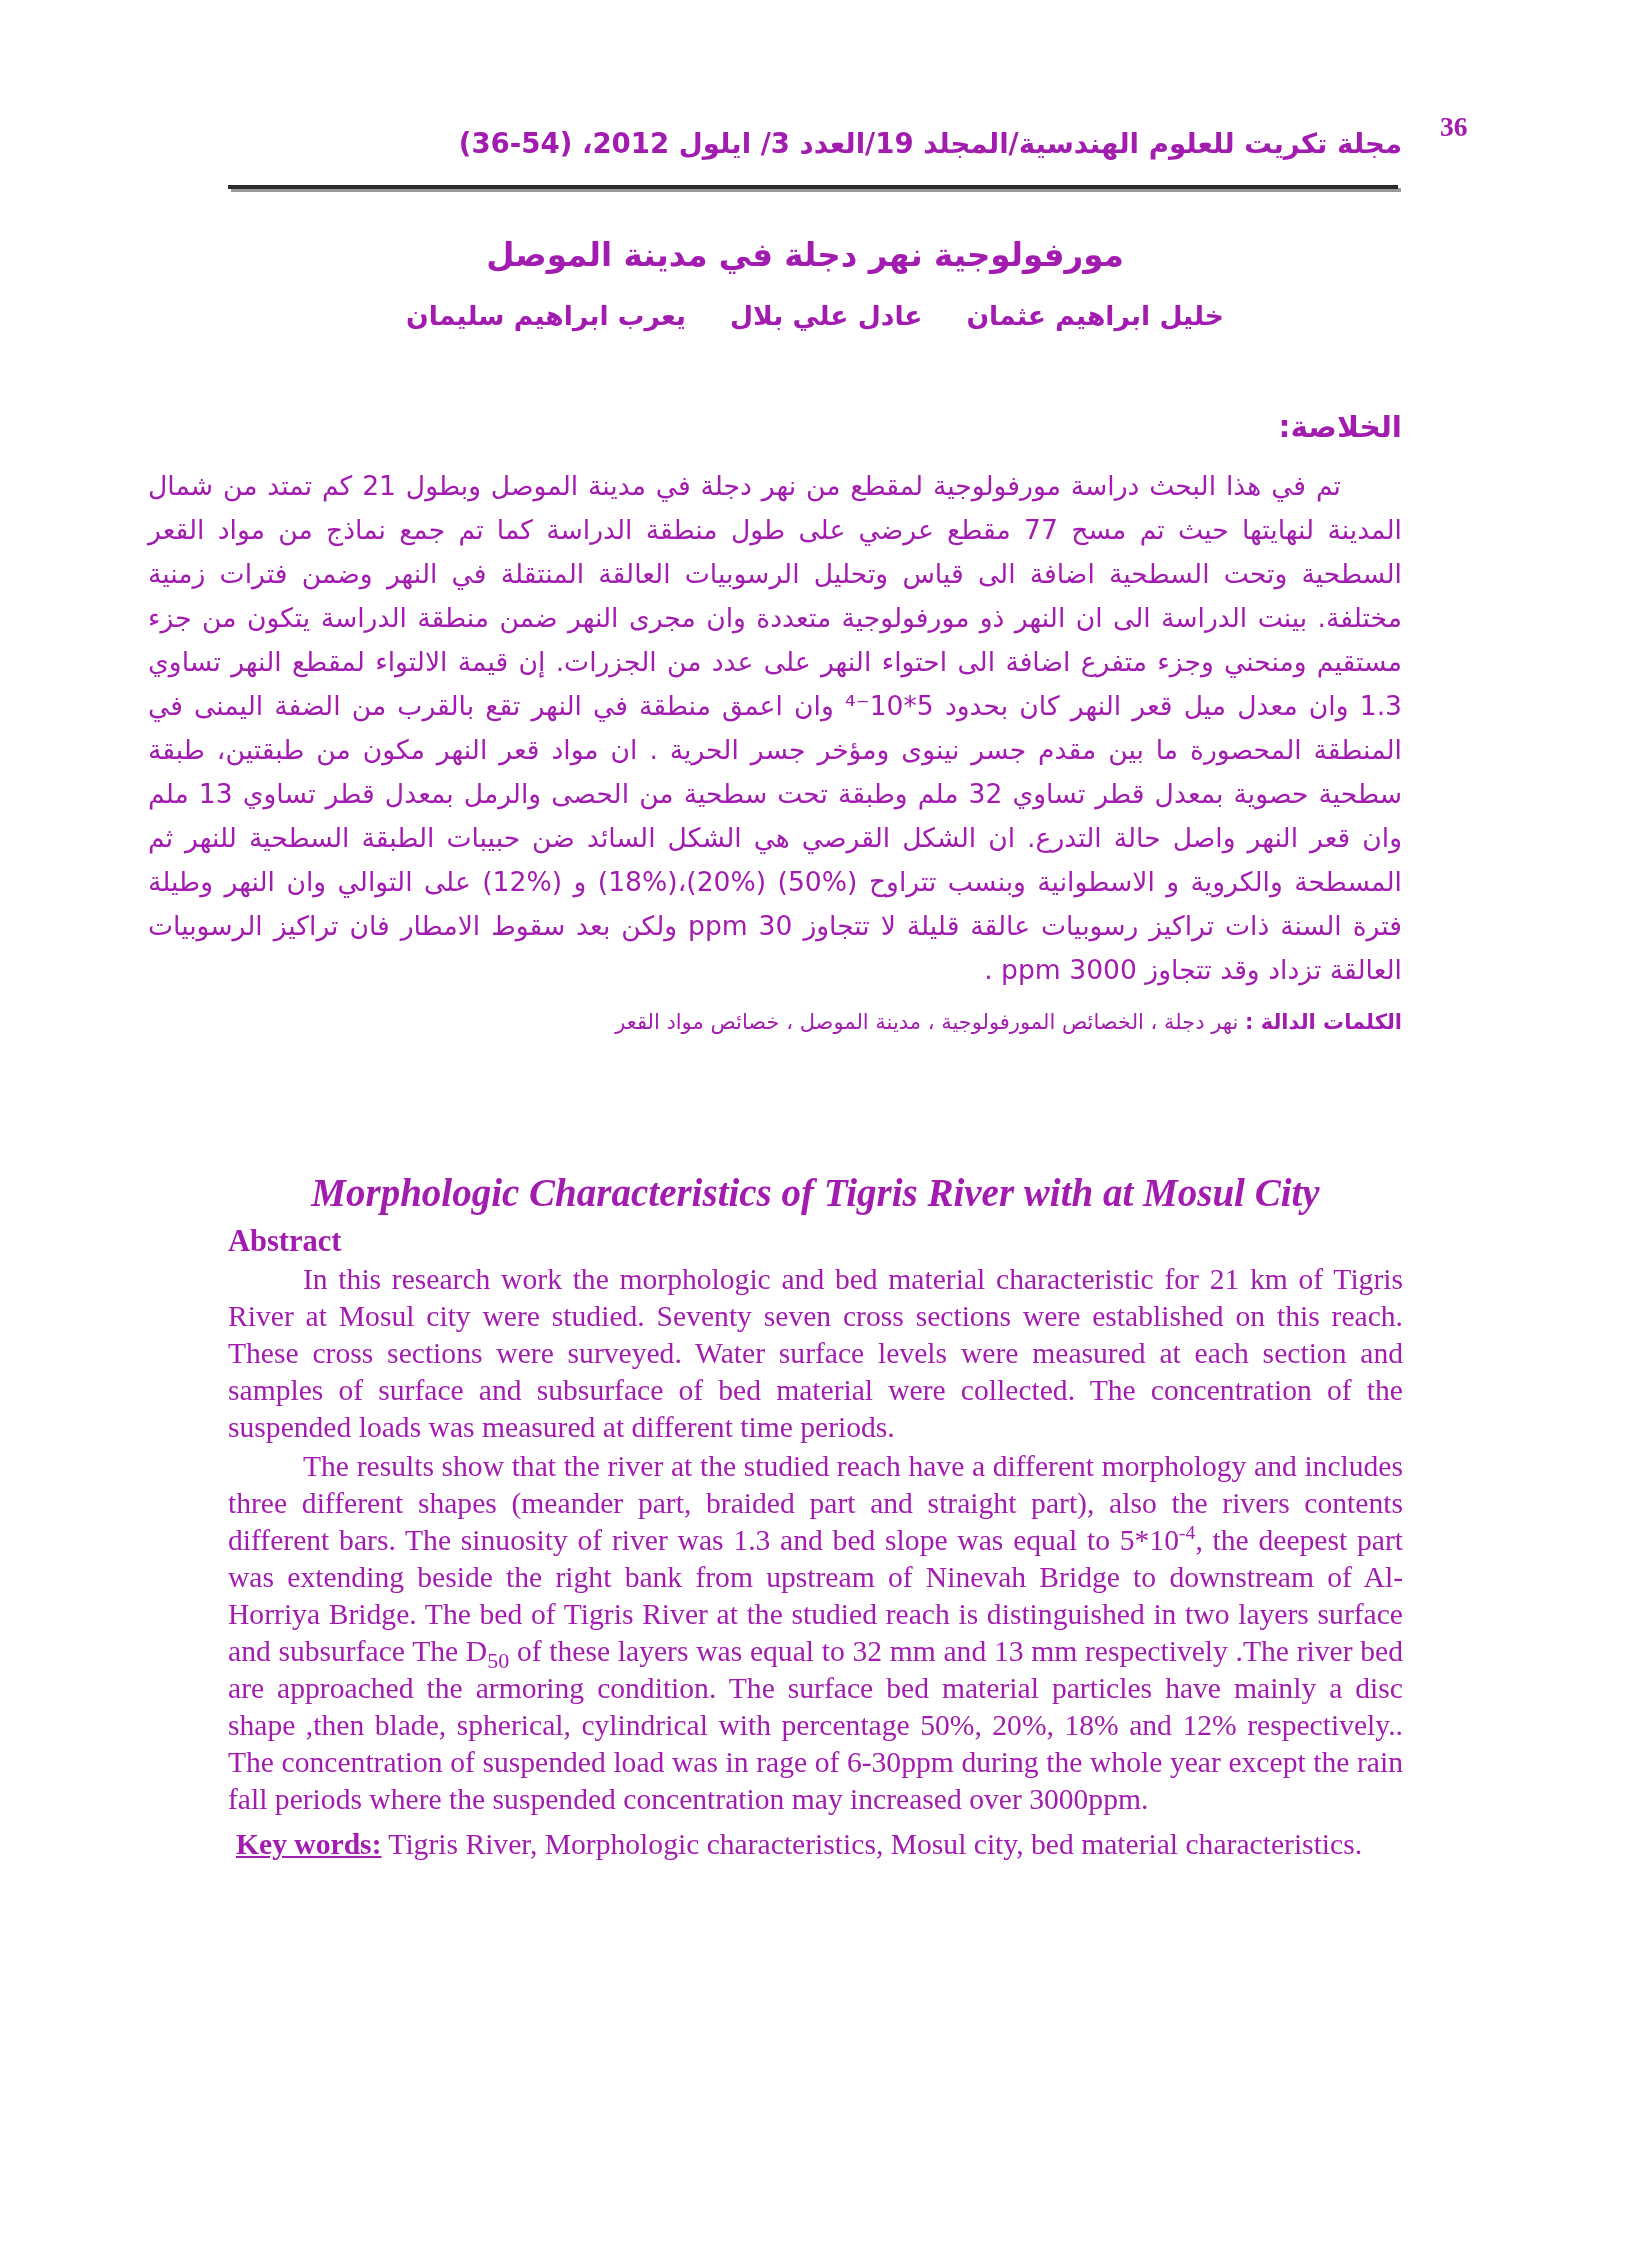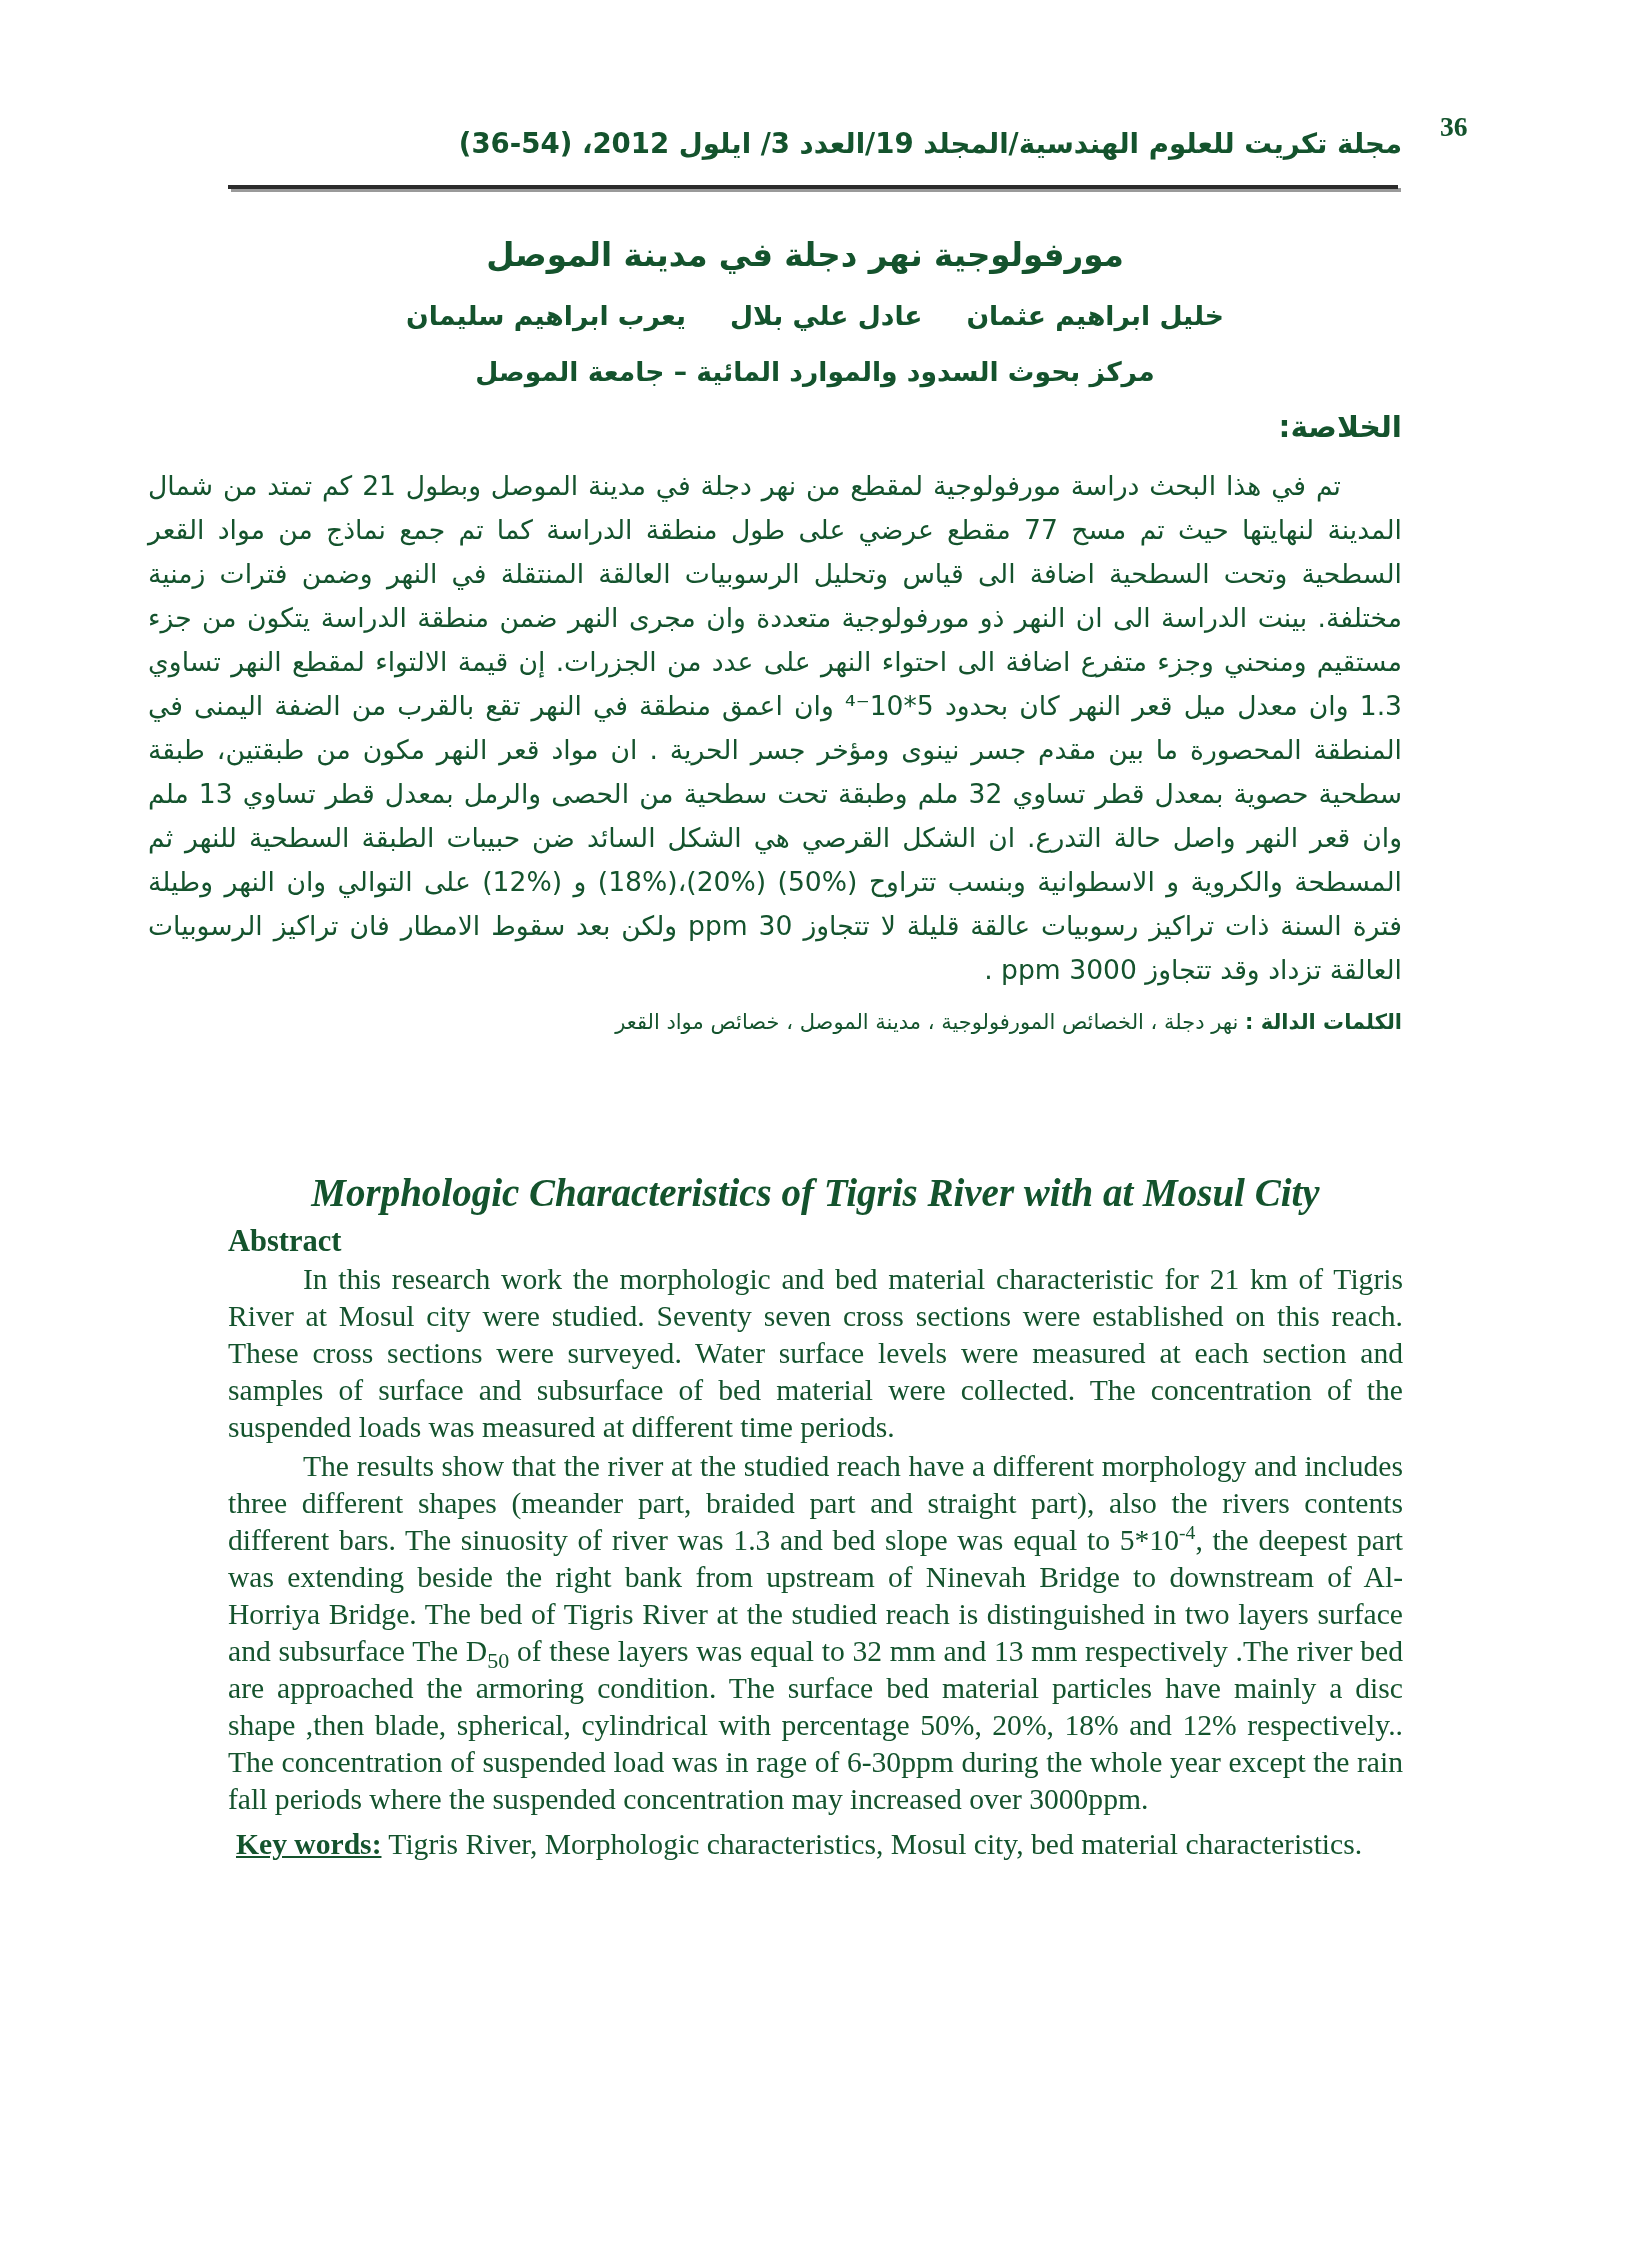--- a/index.html
+++ b/index.html
@@ -2,21 +2,21 @@
 <html lang="en"><head>
 <meta charset="utf-8">
 <style>
   html,body{margin:0;padding:0;background:#e8e8e8;}
   .page{
     position:relative;
     width:1629px;height:2258px;
     margin:0 auto;
     background:#ffffff;
     overflow:hidden;
-    color:#14532d;
+    color:#a21caf;
     font-family:"Liberation Serif", serif;
   }
   
   .page-number{
     position:absolute;top:110px;left:1440px;
     font:bold 27.6px/1.2 "Liberation Serif", serif;
   }
   .journal-line{
     position:absolute;top:126px;left:228px;width:1174px;
     direction:rtl;text-align:right;
@@ -109,21 +109,20 @@
   <div class="header-rule"></div>
 
   <div class="ar-title" dir="rtl">مورفولوجية نهر دجلة في مدينة الموصل</div>
 
   <div class="authors-row" dir="rtl">
     <span>خليل ابراهيم عثمان</span>
     <span>عادل علي بلال</span>
     <span>يعرب ابراهيم سليمان</span>
   </div>
 
-  <div class="affiliation" dir="rtl">مركز بحوث السدود والموارد المائية – جامعة الموصل</div>
 
   <div class="ar-abstract" dir="rtl">
     <p class="ar-abstract-heading">الخلاصة:</p>
     <p class="ar-abstract-body">تم في هذا البحث دراسة مورفولوجية لمقطع من نهر دجلة في مدينة الموصل وبطول 21 كم تمتد من شمال المدينة لنهايتها حيث تم مسح 77 مقطع عرضي على طول منطقة الدراسة كما تم جمع نماذج من مواد القعر السطحية وتحت السطحية اضافة الى قياس وتحليل الرسوبيات العالقة المنتقلة في النهر وضمن فترات زمنية مختلفة. بينت الدراسة الى ان النهر ذو مورفولوجية متعددة وان مجرى النهر ضمن منطقة الدراسة يتكون من جزء مستقيم ومنحني وجزء متفرع اضافة الى احتواء النهر على عدد من الجزرات. إن قيمة الالتواء لمقطع النهر تساوي 1.3 وان معدل ميل قعر النهر كان بحدود 5*10⁻⁴ وان اعمق منطقة في النهر تقع بالقرب من الضفة اليمنى في المنطقة المحصورة ما بين مقدم جسر نينوى ومؤخر جسر الحرية . ان مواد قعر النهر مكون من طبقتين، طبقة سطحية حصوية بمعدل قطر تساوي 32 ملم وطبقة تحت سطحية من الحصى والرمل بمعدل قطر تساوي 13 ملم وان قعر النهر واصل حالة التدرع. ان الشكل القرصي هي الشكل السائد ضن حبيبات الطبقة السطحية للنهر ثم المسطحة والكروية و الاسطوانية وبنسب تتراوح (%50) (%20)،(%18) و (%12) على التوالي وان النهر وطيلة فترة السنة ذات تراكيز رسوبيات عالقة قليلة لا تتجاوز ppm 30 ولكن بعد سقوط الامطار فان تراكيز الرسوبيات العالقة تزداد وقد تتجاوز ppm 3000 .</p>
     <p class="ar-keywords"><span class="kw-label">الكلمات الدالة :</span><span> نهر دجلة ، الخصائص المورفولوجية ، مدينة الموصل ، خصائص مواد القعر</span></p>
   </div>
 
   <div class="en-section">
     <h1 class="en-title">Morphologic Characteristics of Tigris River with at Mosul City</h1>
     <h2 class="en-abstract-heading">Abstract</h2>

